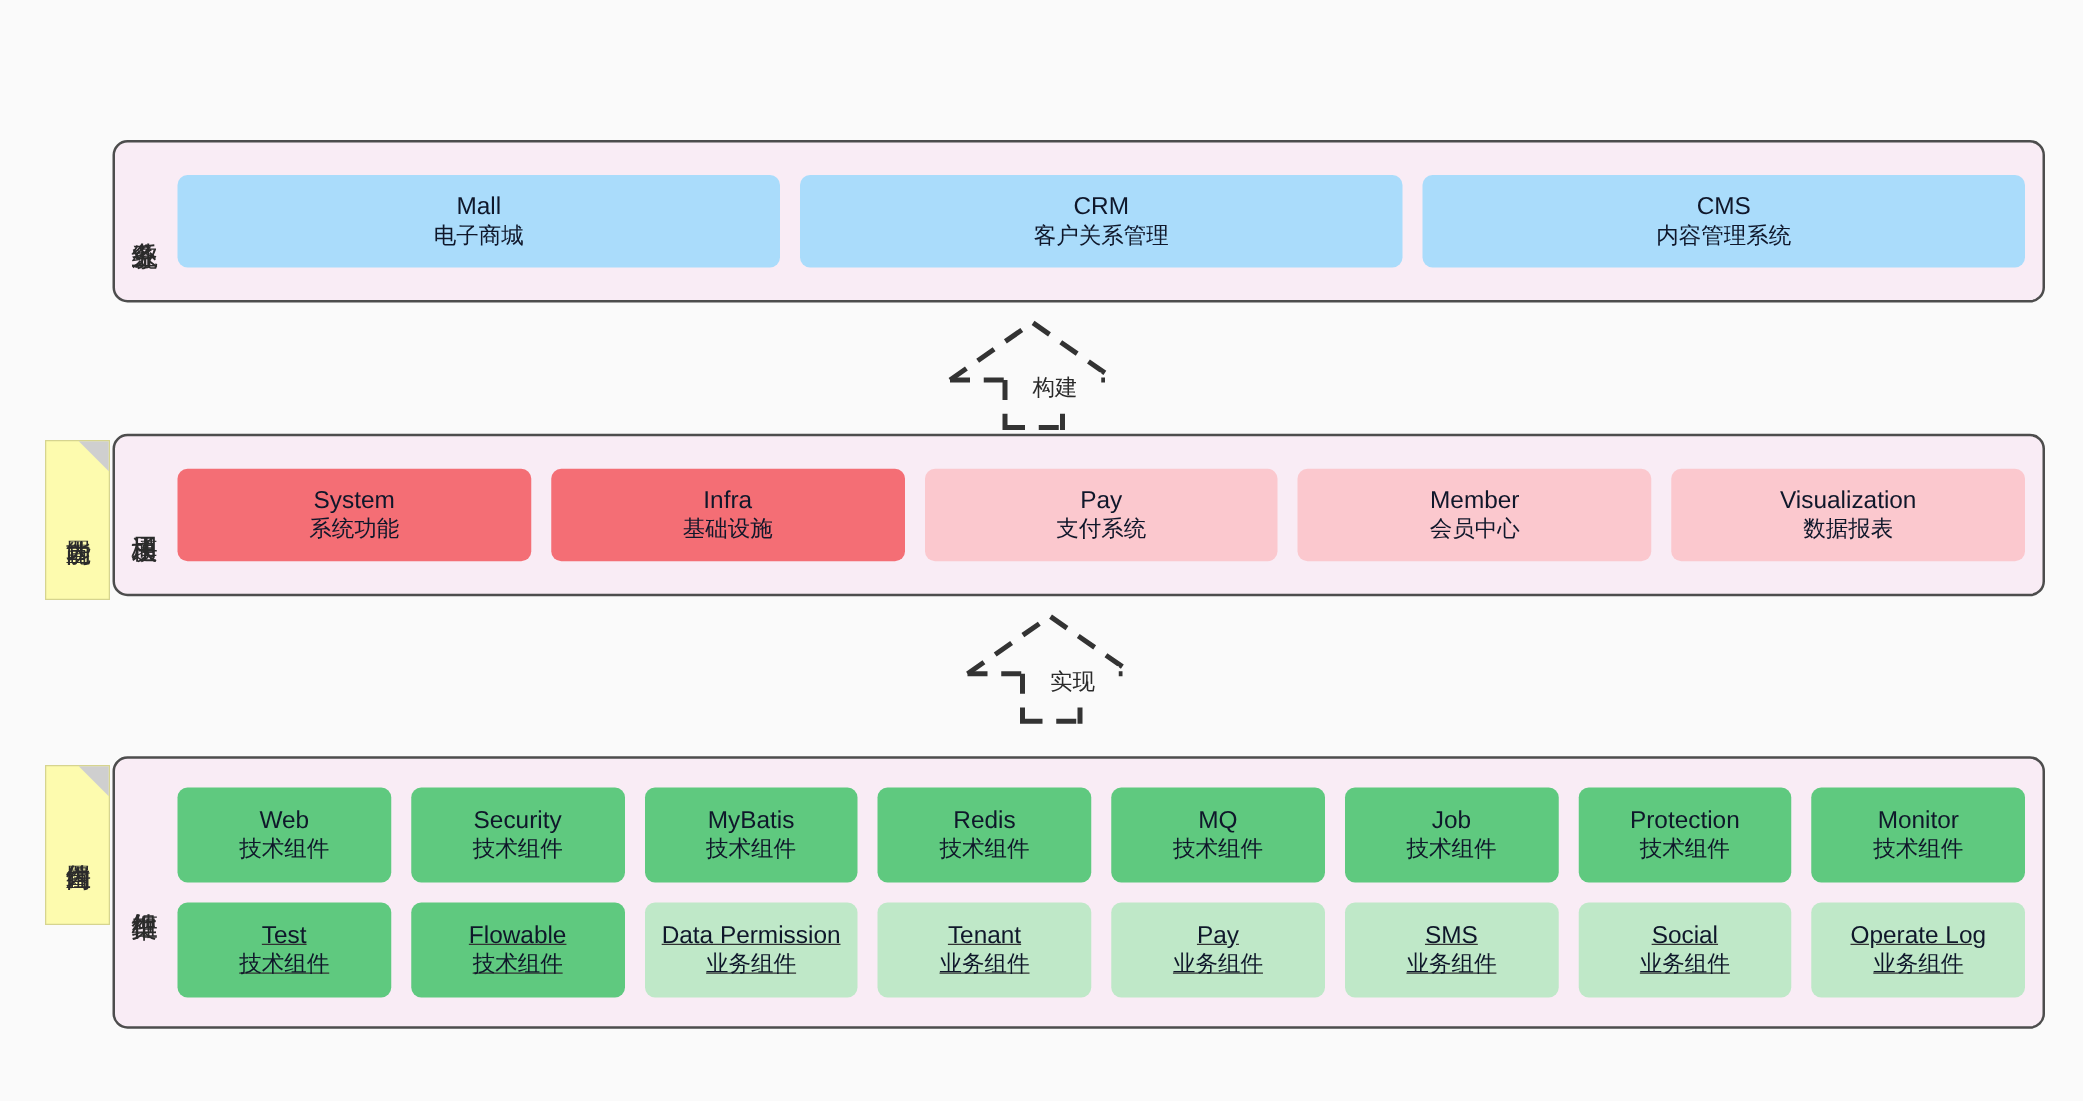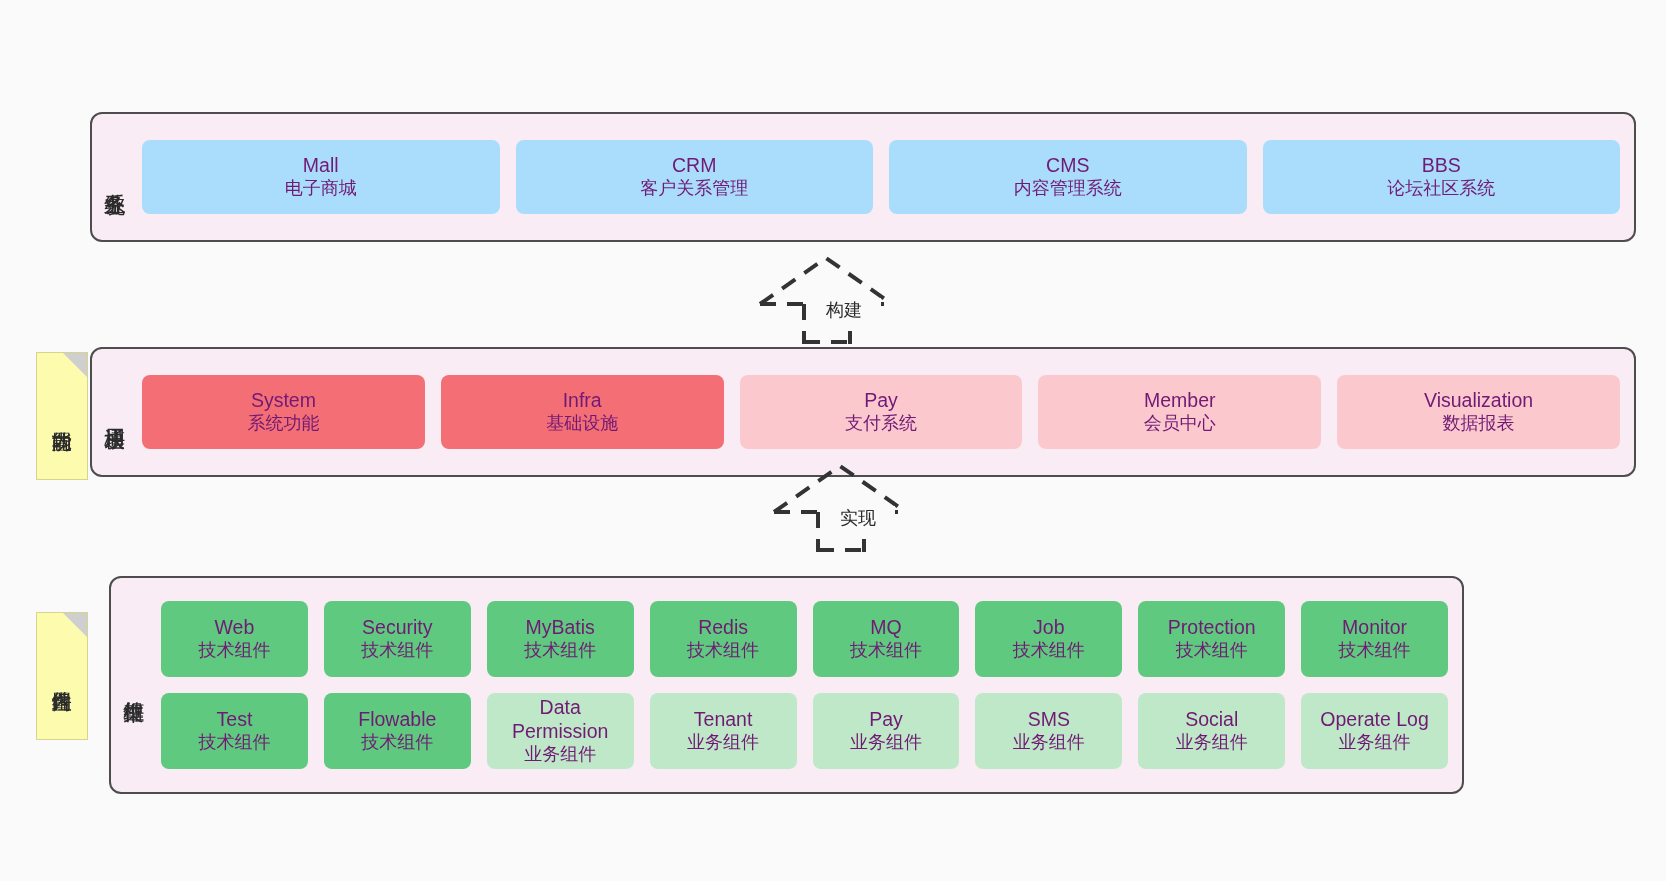--- a/index.html
+++ b/index.html
@@ -50,34 +50,34 @@
     flex-direction: column;
     justify-content: center;
     padding: 0 14px 0 4px;
   }
 
   .row {
     display: flex;
     gap: 16px;
     align-items: stretch;
   }
-  .row + .row { margin-top: 16px; }
+  .row + .row { margin-top: 16px; text-decoration: underline; }
 
   
   .node {
     flex: 1 1 0;
     border-radius: 8px;
     display: flex;
     flex-direction: column;
     align-items: center;
     justify-content: center;
     text-align: center;
     font-size: 19px;
     line-height: 1.22;
-    color: #701a75;
+    color: #0f172a;
     box-sizing: border-box;
     padding: 6px 4px;
     white-space: nowrap;
   }
   .node .t1 { font-size: 19.5px; }
   .node .t2 { font-size: 18px; }
   .node.wrap { white-space: normal; }
 
   .blue      { background: #aadcfb; }
   .red       { background: #f46e75; }
@@ -139,24 +139,20 @@
         <span class="t2">电子商城</span>
       </div>
       <div class="node blue">
         <span class="t1">CRM</span>
         <span class="t2">客户关系管理</span>
       </div>
       <div class="node blue">
         <span class="t1">CMS</span>
         <span class="t2">内容管理系统</span>
       </div>
-      <div class="node blue">
-        <span class="t1">BBS</span>
-        <span class="t2">论坛社区系统</span>
-      </div>
     </div>
   </div>
 </div>
 
 <div class="arrow" style="left:758px; top:252px; width:150px; height:92px;">
   <svg width="150" height="92" viewBox="0 0 150 92" fill="none">
     <path d="M2 52 L68 6 L134 52" stroke="#333333" stroke-width="4" stroke-dasharray="16 11" stroke-linecap="butt" fill="none"></path>
     <path d="M2 52 L134 52" stroke="#333333" stroke-width="4" stroke-dasharray="16 11" fill="none"></path>
     <path d="M46 52 L46 92 M92 52 L92 92 M46 90 L92 90" stroke="#333333" stroke-width="4" stroke-dasharray="16 11" fill="none"></path>
   </svg>
@@ -189,35 +185,35 @@
         <span class="t2">会员中心</span>
       </div>
       <div class="node pink">
         <span class="t1">Visualization</span>
         <span class="t2">数据报表</span>
       </div>
     </div>
   </div>
 </div>
 
-<div class="arrow" style="left:772px; top:460px; width:150px; height:92px;">
+<div class="arrow" style="left:772px; top:487px; width:150px; height:92px;">
   <svg width="150" height="92" viewBox="0 0 150 92" fill="none">
     <path d="M2 52 L68 6 L134 52" stroke="#333333" stroke-width="4" stroke-dasharray="16 11" stroke-linecap="butt" fill="none"></path>
     <path d="M2 52 L134 52" stroke="#333333" stroke-width="4" stroke-dasharray="16 11" fill="none"></path>
     <path d="M46 52 L46 92 M92 52 L92 92 M46 90 L92 90" stroke="#333333" stroke-width="4" stroke-dasharray="16 11" fill="none"></path>
   </svg>
   <span class="arrow-label" style="left:49px; top:46px;">实现</span>
 </div>
 
 <div class="note" style="left:36px; top:612px; width:52px; height:128px;">
   <span class="fold"></span>
   <span>内置组件</span>
 </div>
 
-<div class="layer" style="left:90px; top:576px; width:1355px; height:218px;margin-left:19px;">
+<div class="layer" style="left:90px; top:605px; width:1546px; height:218px;">
   <div class="layer-caption">框架组件</div>
   <div class="layer-body">
 
     <div class="row" style="height:76px;">
       <div class="node green">
         <span class="t1">Web</span>
         <span class="t2">技术组件</span>
       </div>
       <div class="node green">
         <span class="t1">Security</span>

